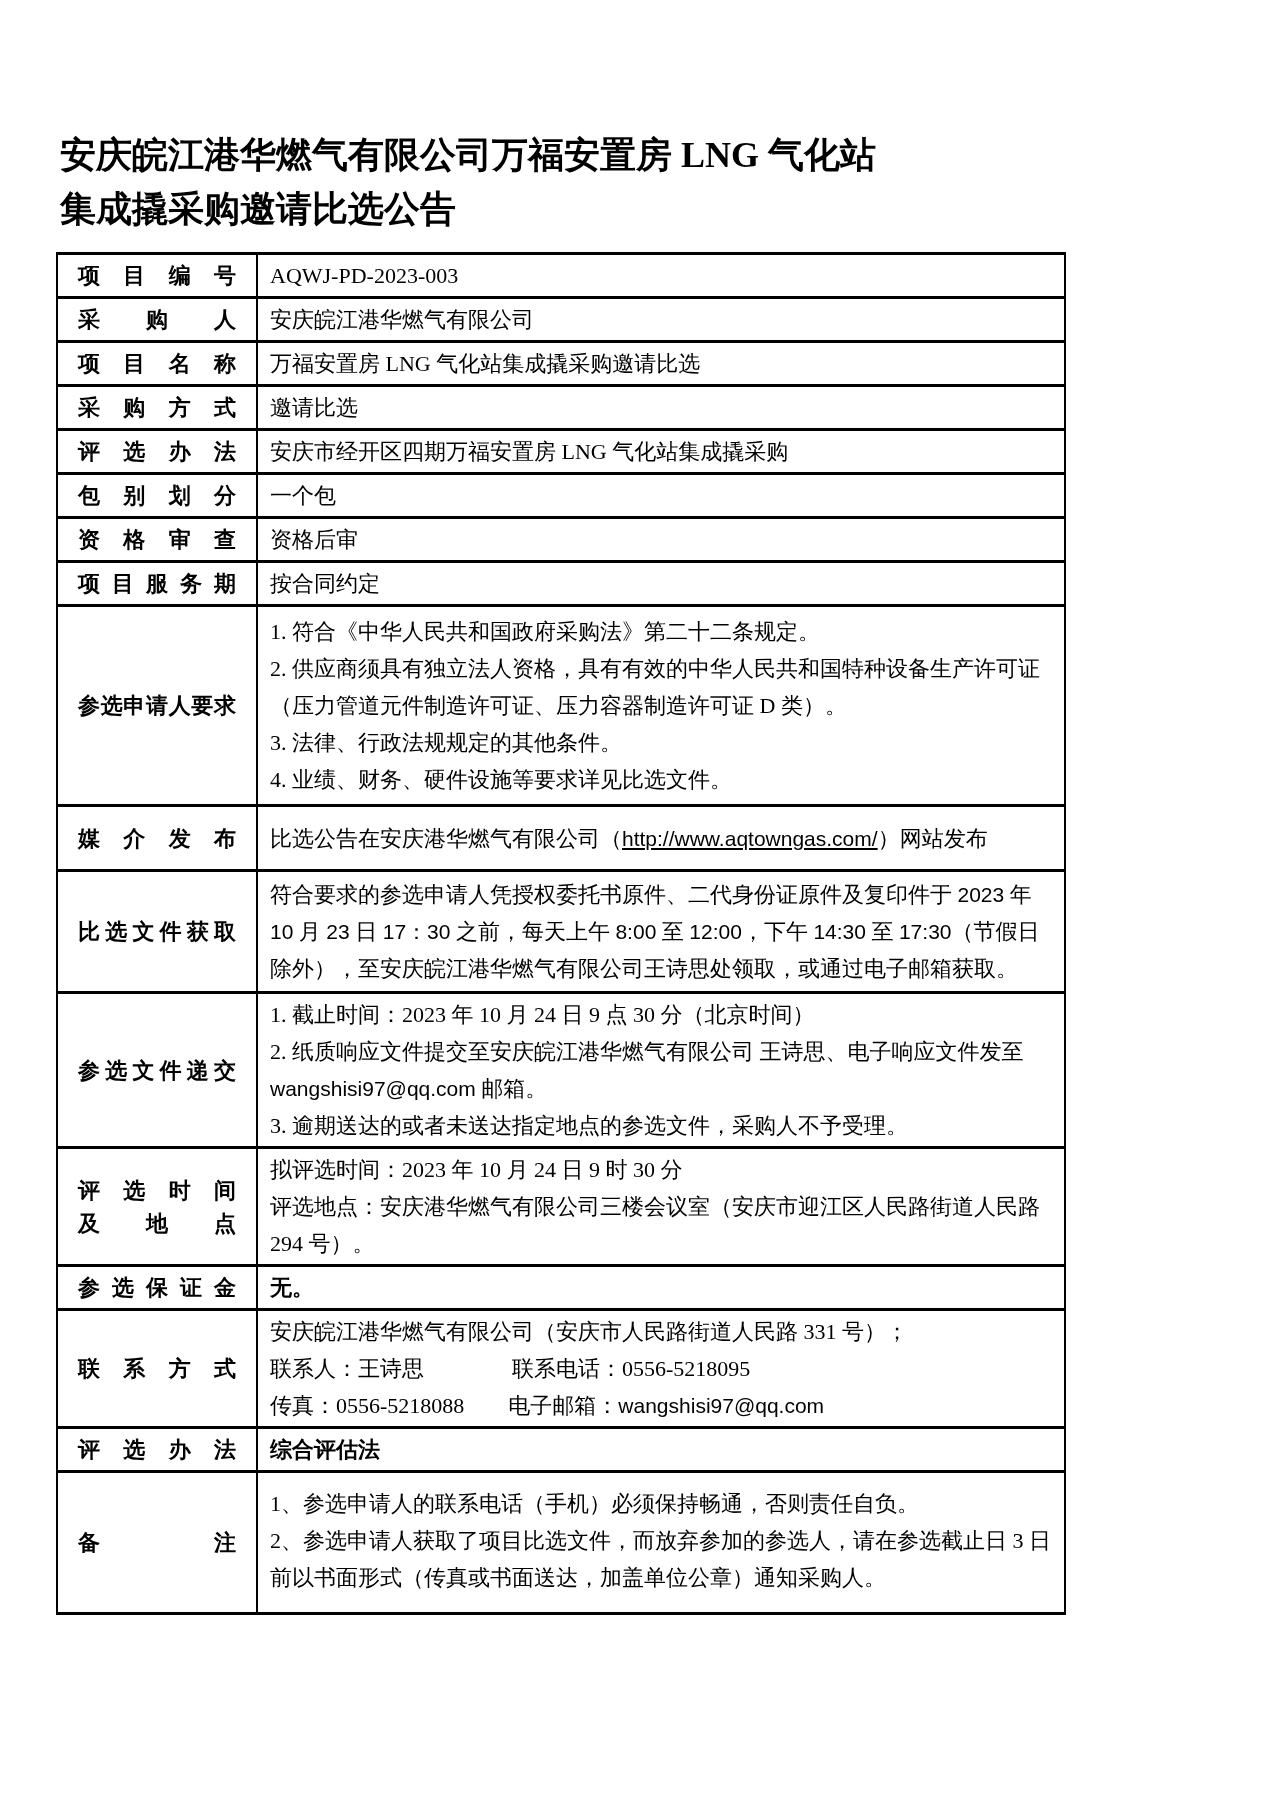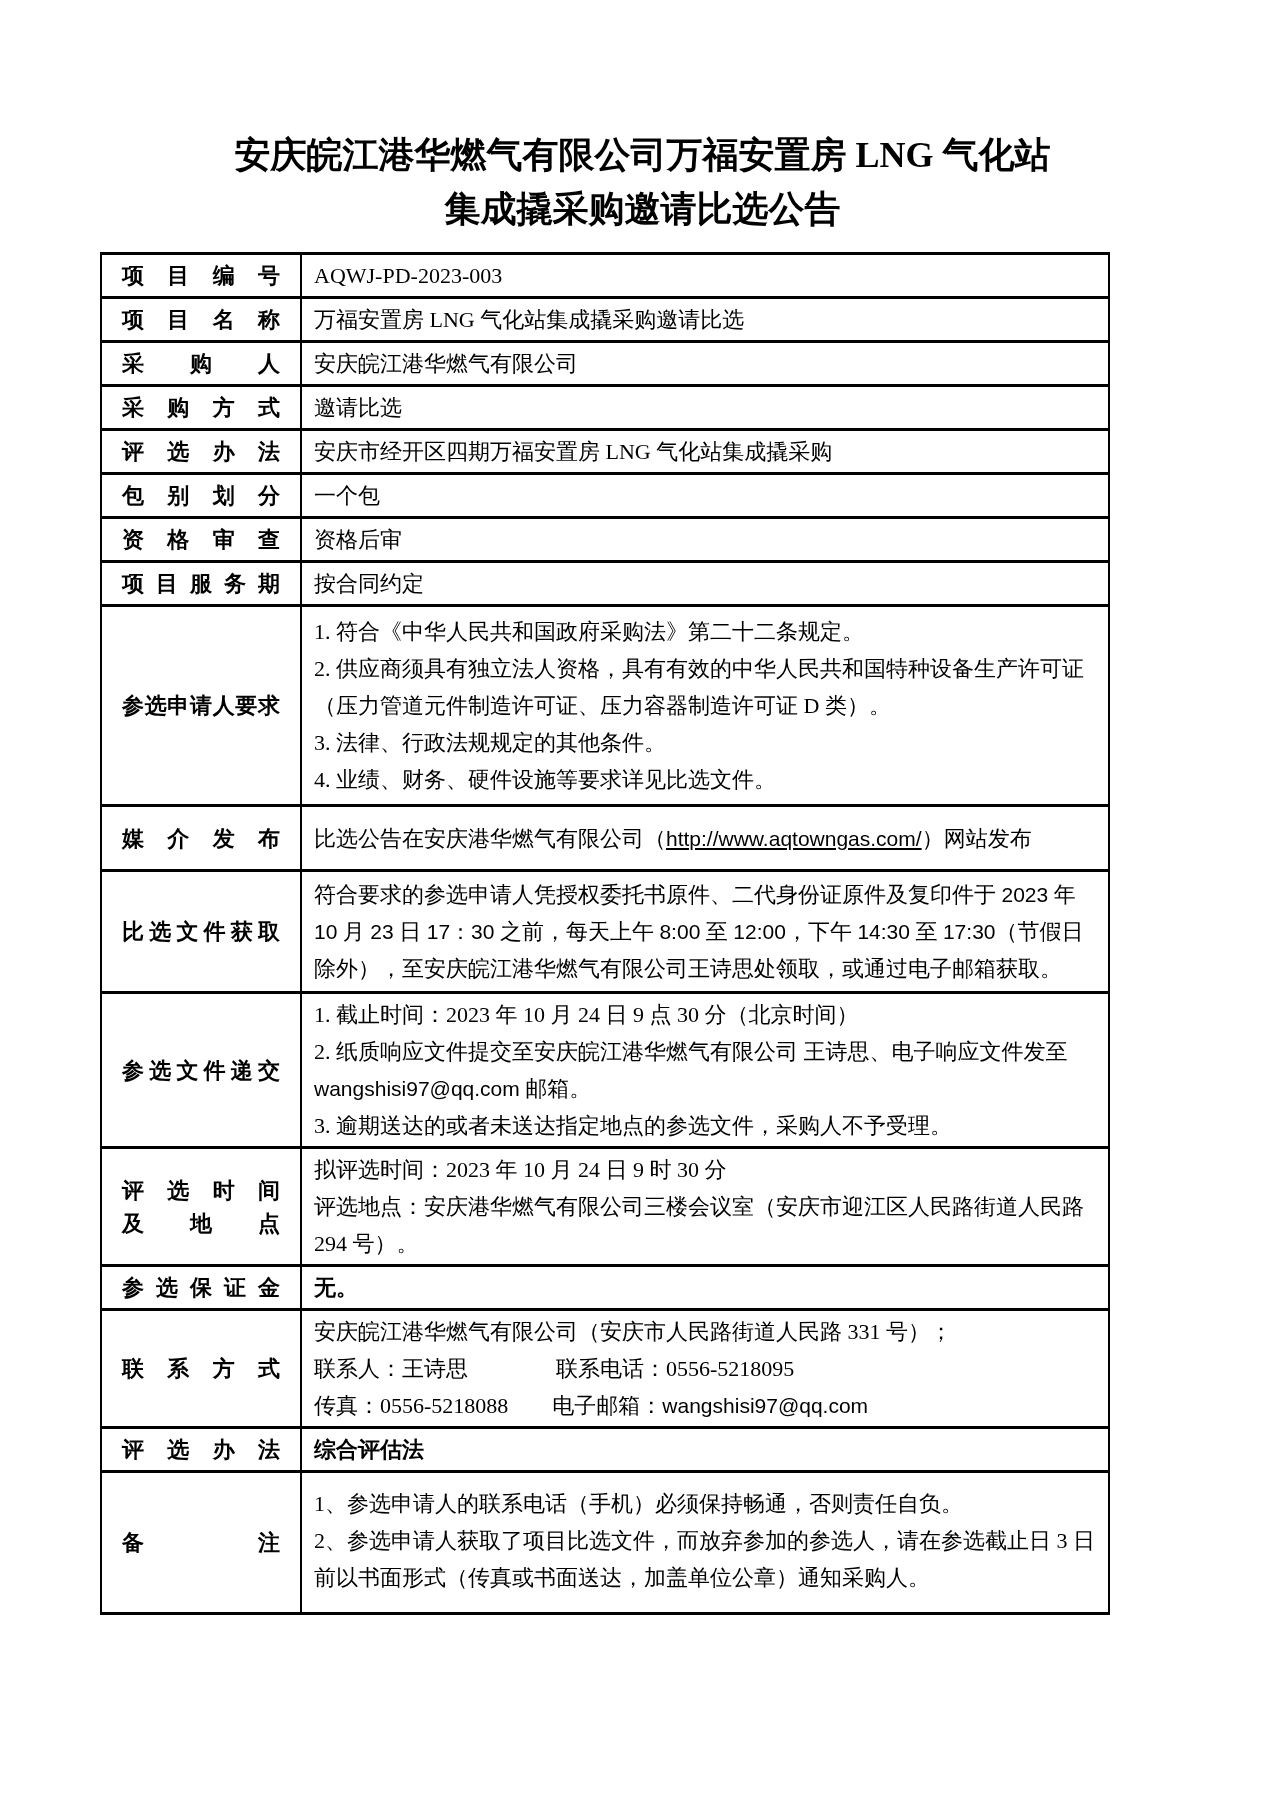--- a/index.html
+++ b/index.html
@@ -4,29 +4,29 @@
 <style>
   html,body{margin:0;padding:0;background:#888;}
   .page{
     width:1285px;height:1818px;background:#ffffff;position:relative;
     margin:0 auto;color:#000;
     font-family:"Liberation Serif","DejaVu Serif",serif;
     overflow:hidden;
   }
   .title{
     margin:128px 60px 0 60px;
-    text-align:center;
+    text-align:left;
     font-size:36px;
     font-weight:700;
     line-height:54px;
   }
   table.doc{
     border-collapse:collapse;
     table-layout:fixed;
-    margin:16px 0 0 100px;
+    margin:16px 0 0 56px;
     width:1008px;
   }
   col.c-label{width:200px;}
   col.c-content{width:808px;}
   td{
     border:2px solid #000;
     border-top-width:3px;
     border-bottom-width:3px;
     vertical-align:middle;
   }
@@ -73,34 +73,34 @@
     </colgroup>
     <tbody>
         <tr data-key="project-number">
           <td class="label">
             <div class="label-line">项目编号</div>
           </td>
           <td class="content">
             <div class="line"><span>AQWJ-PD-2023-003</span></div>
           </td>
         </tr>
+        <tr data-key="purchaser">
+          <td class="label">
+            <div class="label-line">采购人</div>
+          </td>
+          <td class="content">
+            <div class="line"><span>安庆皖江港华燃气有限公司</span></div>
+          </td>
+        </tr>
         <tr data-key="project-name">
           <td class="label">
             <div class="label-line">项目名称</div>
           </td>
           <td class="content">
             <div class="line"><span>万福安置房 LNG 气化站集成撬采购邀请比选</span></div>
-          </td>
-        </tr>
-        <tr data-key="purchaser">
-          <td class="label">
-            <div class="label-line">采购人</div>
-          </td>
-          <td class="content">
-            <div class="line"><span>安庆皖江港华燃气有限公司</span></div>
           </td>
         </tr>
         <tr data-key="procurement-method">
           <td class="label">
             <div class="label-line">采购方式</div>
           </td>
           <td class="content">
             <div class="line"><span>邀请比选</span></div>
           </td>
         </tr>

